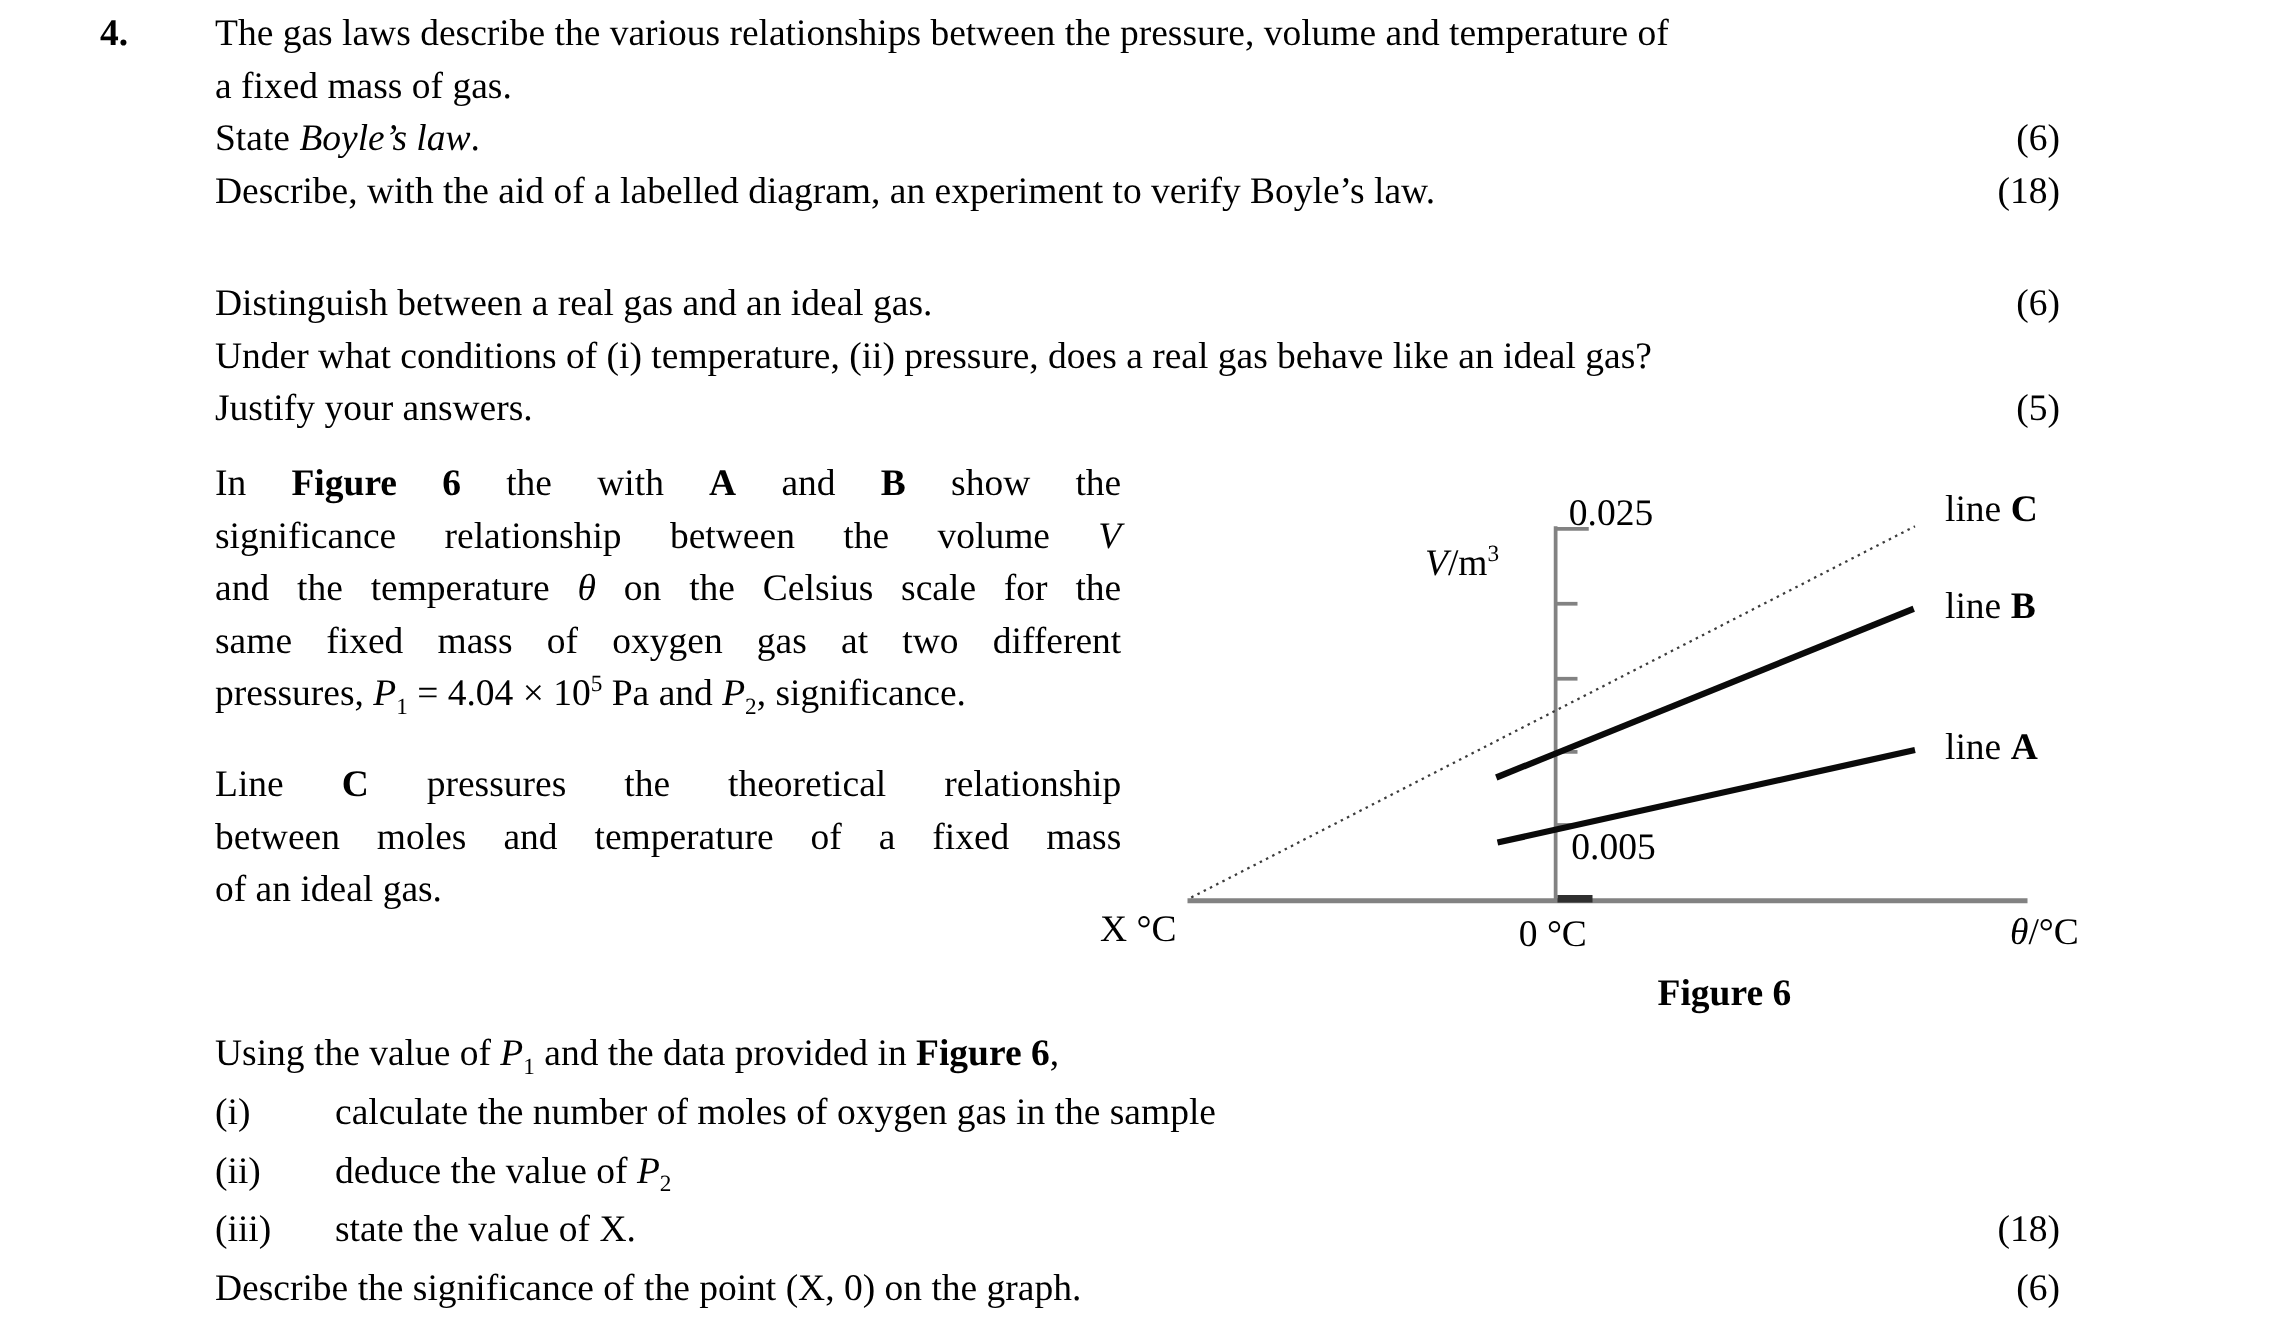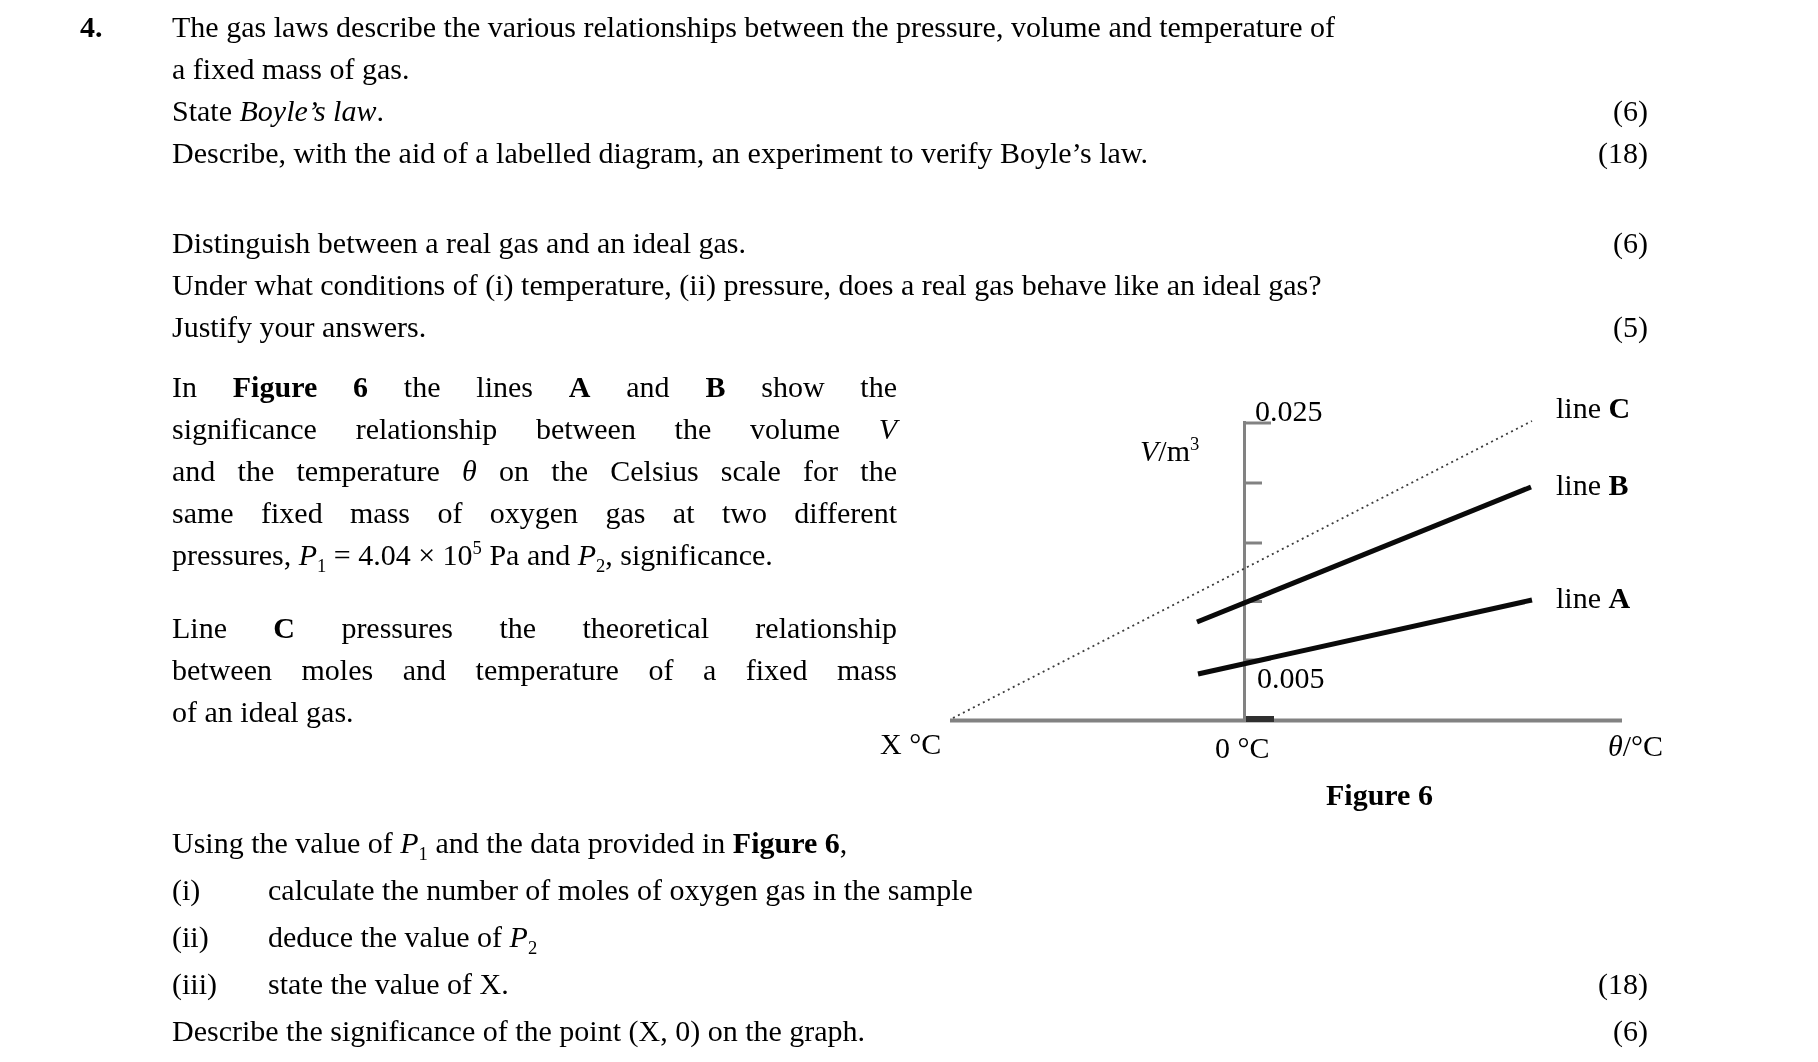--- a/index.html
+++ b/index.html
@@ -34,21 +34,21 @@
 <div class="t" style="left:172px;top:132px">Describe, with the aid of a labelled diagram, an experiment to verify Boyle’s law.</div>
 <div class="marks" style="top:132px">(18)</div>
 
 <div class="t" style="left:172px;top:222px">Distinguish between a real gas and an ideal gas.</div>
 <div class="marks" style="top:222px">(6)</div>
 
 <div class="t" style="left:172px;top:264px">Under what conditions of (i) temperature, (ii) pressure, does a real gas behave like an ideal gas?</div>
 <div class="t" style="left:172px;top:306px">Justify your answers.</div>
 <div class="marks" style="top:306px">(5)</div>
 
-<div class="jl" style="left:172px;top:366px"><span>In </span><span class="b">Figure 6</span><span> the lines </span><span class="b">A</span><span> and </span><span class="b">B</span><span> show the</span></div>
+<div class="jl" style="left:172px;top:366px"><span>In </span><span class="b">Figure 6</span><span> the with </span><span class="b">A</span><span> and </span><span class="b">B</span><span> show the</span></div>
 <div class="jl" style="left:172px;top:408px"><span>significance relationship between the volume </span><span class="i">V</span></div>
 <div class="jl" style="left:172px;top:450px"><span>and the temperature </span><span class="i">θ</span><span> on the Celsius scale for the</span></div>
 <div class="jl" style="left:172px;top:492px">same fixed mass of oxygen gas at two different</div>
 <div class="jlast" style="left:172px;top:534px"><span>pressures, </span><span class="i">P</span><sub>1</sub><span> = 4.04 × 10</span><sup>5</sup><span> Pa and </span><span class="i">P</span><sub>2</sub><span>, significance.</span></div>
 
 <div class="jl" style="left:172px;top:607px"><span>Line </span><span class="b">C</span><span> pressures the theoretical relationship</span></div>
 <div class="jl" style="left:172px;top:649px">between moles and temperature of a fixed mass</div>
 <div class="jlast" style="left:172px;top:691px">of an ideal gas.</div>
 
 <svg class="fig-svg" width="810" height="450" viewBox="890 380 810 450">

